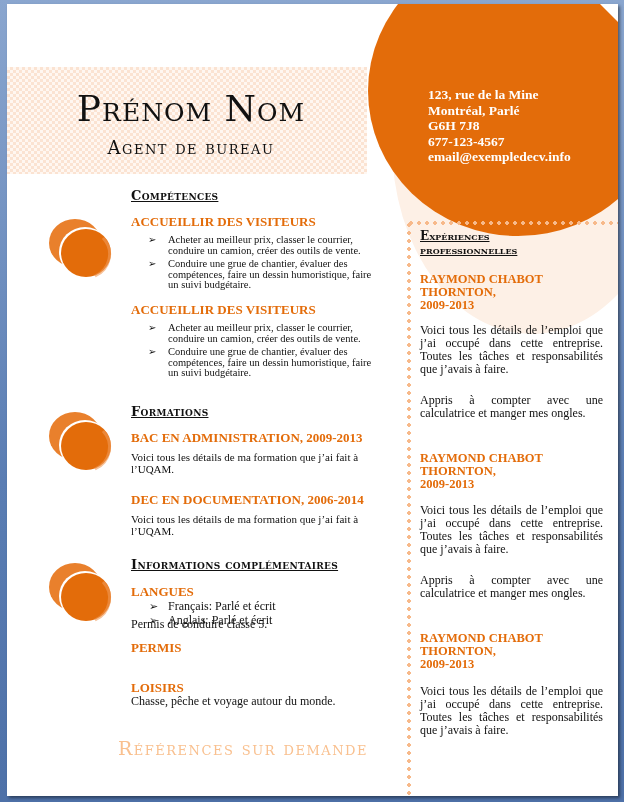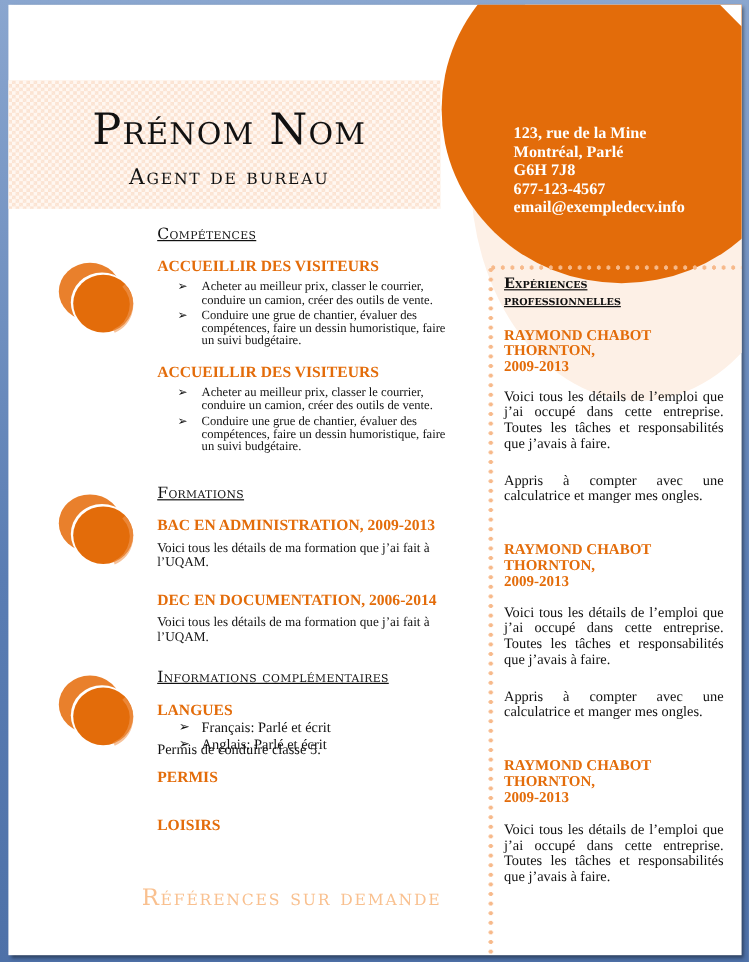--- a/index.html
+++ b/index.html
@@ -46,38 +46,37 @@
     border-radius: 50%; background: #e36c0a;
   }
   .corner-cut {
     position: absolute; right: 0; top: 0; width: 0; height: 0;
     border-top: 18px solid #ffffff; border-left: 18px solid transparent;
   }
   .contact {
     position: absolute; left: 421px; top: 83px;
     color: #fff; font-weight: bold; font-size: 13.5px; line-height: 15.5px;
     font-family: "Liberation Serif", serif;
-    margin-top: 16px;
   }
   .contact div { white-space: nowrap; }
   .dot-h {
     position: absolute; left: 400px; top: 217px; width: 211px; height: 4px;
     background-image: radial-gradient(circle, #f7b98a 1.6px, transparent 1.9px);
     background-size: 8px 4px;
   }
   .dot-v {
     position: absolute; left: 400px; top: 217px; width: 4px; height: 580px;
     background-image: radial-gradient(circle, #f7b98a 1.6px, transparent 1.9px);
     background-size: 4px 8px;
   }
   .deco {
     position: absolute; width: 70px; height: 64px;
   }
   .sec-title {
-    position: absolute; font-family: "DejaVu Serif", serif; font-weight: normal;
+    position: absolute; font-family: "DejaVu Serif", serif; font-weight: bold;
     font-size: 13px; text-decoration: underline; font-variant: small-caps;
     letter-spacing: 0.3px; color: #111; white-space: nowrap;
   }
   .org-h {
     position: absolute; color: #e36c0a; font-weight: bold; font-size: 13px;
     font-family: "Liberation Serif", serif; white-space: nowrap;
   }
   .bullets {
     position: absolute; margin: 0; padding: 0; list-style: none;
     font-size: 10.5px; line-height: 10.5px; color: #111;
@@ -188,20 +187,21 @@
   <div class="org-h" style="left:124px; top:580px;">LANGUES</div>
   <ul class="lang-list" style="left:142px; top:595px;">
     <li><span class="arrow">➢</span><span>Français: Parlé et écrit</span></li>
     <li><span class="arrow">➢</span><span>Anglais: Parlé et écrit</span></li>
   </ul>
 
   <div class="org-h" style="left:124px; top:636px;">PERMIS</div>
   <div class="body-txt" style="left:124px; top:614px; font-size:12px;">Permis de conduire classe 5.</div>
 
   <div class="org-h" style="left:124px; top:676px;">LOISIRS</div>
+  <div class="body-txt" style="left:124px; top:691px; font-size:12px;">Chasse, pêche et voyage autour du monde.</div>
 
   <div class="refs">Références sur demande</div>
 
   <div class="exp-title">
     <span>Expériences</span>
     <span>professionnelles</span>
   </div>
 
   <div class="exp-org" style="top:269px;">
     <div>RAYMOND CHABOT</div>

